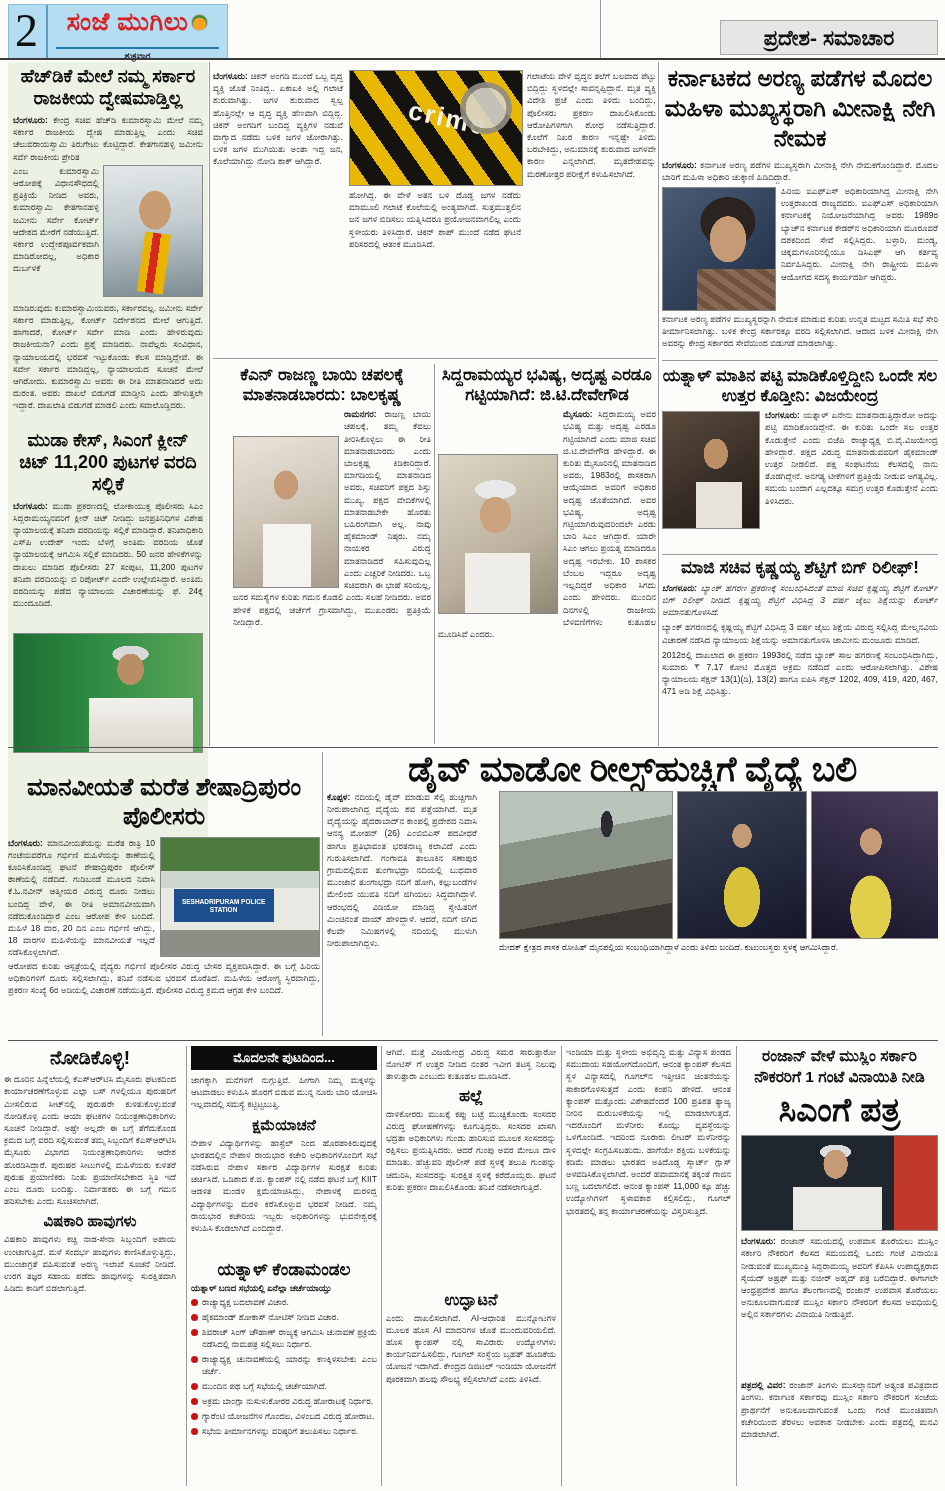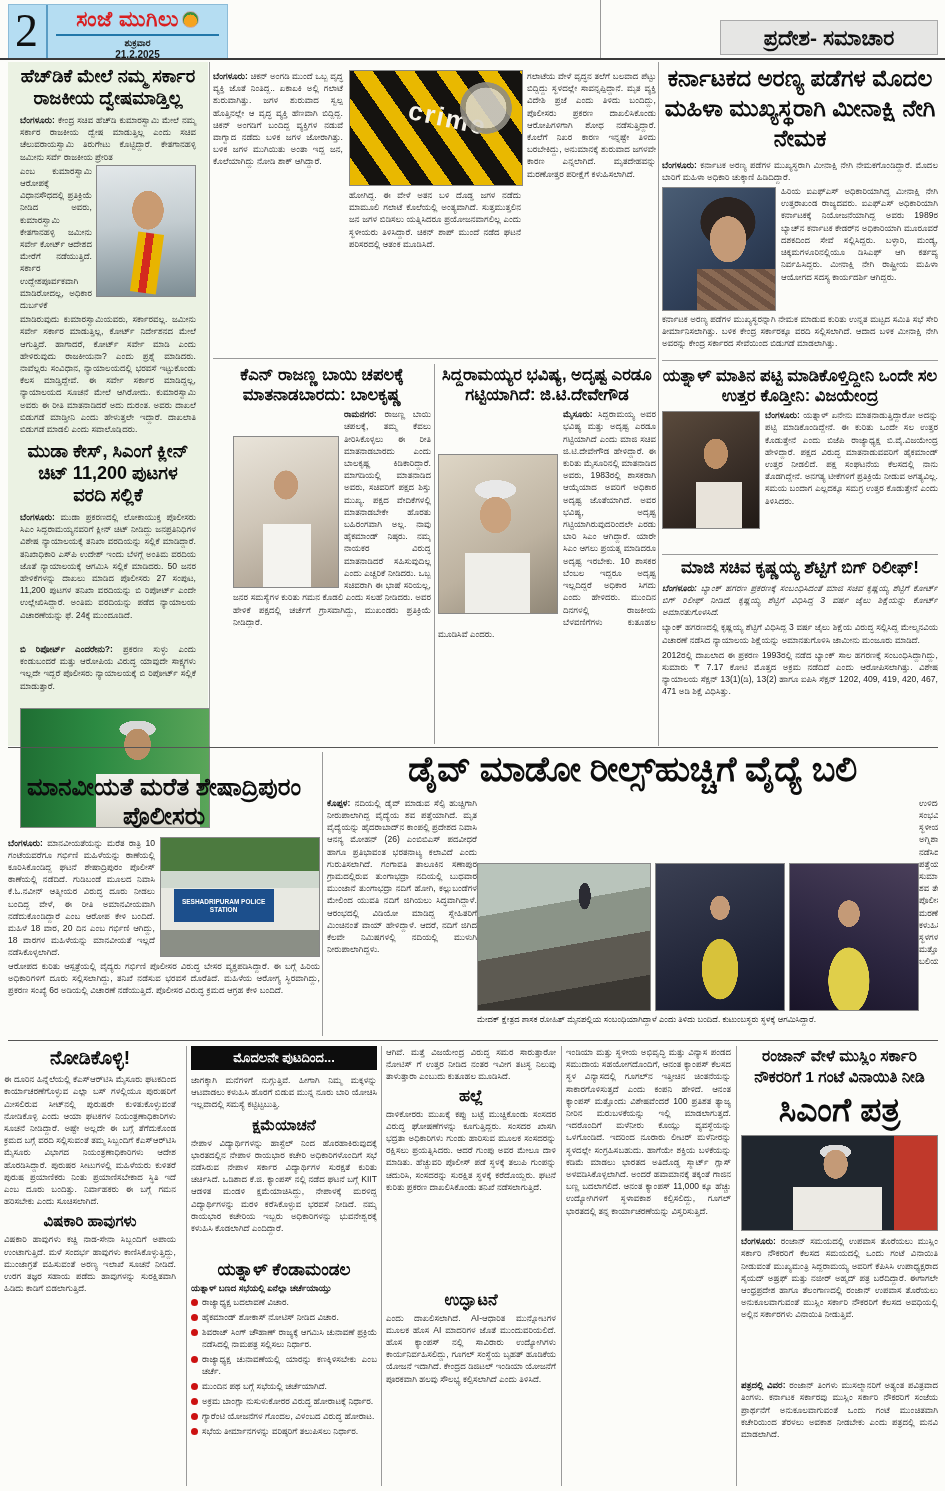--- a/index.html
+++ b/index.html
@@ -9,21 +9,21 @@
   .vr{position:absolute;width:1px;background:#9a9a9a;}
   .hrule{position:absolute;height:1px;background:#9a9a9a;}
   .headline{font-weight:700;color:#0d0d0d;text-align:center;line-height:1.22;}
   .body-txt{font-size:8.6px;line-height:1.42;text-align:justify;color:#222;}
   .dateline{font-weight:700;}
   .subhead{font-weight:700;text-align:center;color:#0d0d0d;}
   
   .masthead{background:#b5ddf2;border:1px solid #8dbcd8;display:flex;align-items:stretch;}
   .pgnum{font-family:"Liberation Serif",serif;font-size:46px;line-height:52px;padding:0 8px 0 6px;color:#111;}
   .mast-right{border-left:2px solid #5a9cc4;padding:2px 8px;text-align:center;flex:1;}
-  .paper-name{color:#d91e20;font-weight:800;font-size:21px;letter-spacing:0.5px;border-bottom:2px solid #2277aa;padding-bottom:3px;display:flex;align-items:center;justify-content:center;gap:3px;}
+  .paper-name{color:#d91e20;font-weight:800;font-size:25px;letter-spacing:0.5px;border-bottom:2px solid #2277aa;padding-bottom:10px;display:flex;align-items:center;justify-content:center;gap:3px;}
   .mast-day{font-size:9px;font-weight:700;margin-top:2px;}
   .mast-date{font-size:10px;font-weight:700;}
   .section-label{background:#e6e6e4;border:1px solid #aaa;font-size:21px;font-weight:700;
                  display:flex;align-items:center;justify-content:center;color:#111;}
   .blackbar{background:#0d0d0d;color:#fff;font-weight:700;font-size:13px;display:flex;align-items:center;justify-content:center;}
   
   .ph{position:relative;overflow:hidden;border:1px solid #888;background:#9aa5a8;}
   .ph-chelu{background:
      radial-gradient(ellipse 26px 32px at 52% 34%,#c99b72 60%,rgba(0,0,0,0) 61%),
      linear-gradient(175deg,#e3e8ea 0%,#c3ccd0 45%,#7d8d94 100%);}
@@ -98,33 +98,32 @@
           <span class="logo-icon"></span>
         </div>
       <div class="mast-day">ಶುಕ್ರವಾರ</div>
       <div class="mast-date">21.2.2025</div>
     </div>
   </div>
   <div class="abs section-label" style="left:720px;top:20px;width:216px;height:33px;">ಪ್ರದೇಶ- ಸಮಾಚಾರ</div>
   <div class="abs vr" style="left:600px;top:0;height:58px;"></div>
   <div class="abs" style="left:0;top:58px;width:945px;height:2px;background:#3a3a3a;"></div>
 
-  <div class="abs leftcol-bg" style="left:8px;top:62px;width:200px;height:684px;padding:4px 12px;box-sizing:border-box;">
+  <div class="abs leftcol-bg" style="left:8px;top:62px;width:200px;height:860px;padding:4px 5px;box-sizing:border-box;">
     <div class="headline" style="font-size:18px;">ಹೆಚ್‌ಡಿಕೆ ಮೇಲೆ ನಮ್ಮ ಸರ್ಕಾರ ರಾಜಕೀಯ ದ್ವೇಷಮಾಡ್ತಿಲ್ಲ</div>
     <div class="body-txt" style="margin-top:4px;"><span class="dateline">ಬೆಂಗಳೂರು:</span> <span>ಕೇಂದ್ರ ಸಚಿವ ಹೆಚ್‌ಡಿ ಕುಮಾರಸ್ವಾಮಿ ಮೇಲೆ ನಮ್ಮ ಸರ್ಕಾರ ರಾಜಕೀಯ ದ್ವೇಷ ಮಾಡುತ್ತಿಲ್ಲ ಎಂದು ಸಚಿವ ಚೆಲುವರಾಯಸ್ವಾಮಿ ತಿರುಗೇಟು ಕೊಟ್ಟಿದ್ದಾರೆ. ಕೇತಗಾನಹಳ್ಳಿ ಜಮೀನು ಸರ್ವೆ ರಾಜಕೀಯ ಪ್ರೇರಿತ</span></div>
     <div style="overflow:hidden;margin-top:2px;">
       <div class="ph ph-chelu abs" style="position:relative;float:right;width:98px;height:130px;margin:0 0 3px 4px;"></div>
       <div class="body-txt">ಎಂಬ ಕುಮಾರಸ್ವಾಮಿ ಆರೋಪಕ್ಕೆ ವಿಧಾನಸೌಧದಲ್ಲಿ ಪ್ರತಿಕ್ರಿಯೆ ನೀಡಿದ ಅವರು, ಕುಮಾರಸ್ವಾಮಿ ಕೇತಗಾನಹಳ್ಳಿ ಜಮೀನು ಸರ್ವೇ ಕೋರ್ಟ್ ಆದೇಶದ ಮೇರೆಗೆ ನಡೆಯುತ್ತಿದೆ. ಸರ್ಕಾರ ಉದ್ದೇಶಪೂರ್ವಕವಾಗಿ ಮಾಡಿರೋದಲ್ಲ, ಅಧಿಕಾರ ದುರ್ಬಳಕೆ</div>
     </div>
     <div class="body-txt" style="margin-top:2px;height:120px;overflow:hidden;">ಮಾಡಿರುವುದು ಕುಮಾರಸ್ವಾಮಿಯವರು, ಸರ್ಕಾರವಲ್ಲ. ಜಮೀನು ಸರ್ವೇ ಸರ್ಕಾರ ಮಾಡುತ್ತಿಲ್ಲ, ಕೋರ್ಟ್ ನಿರ್ದೇಶನದ ಮೇಲೆ ಆಗುತ್ತಿದೆ. ಹಾಗಾದರೆ, ಕೋರ್ಟ್ ಸರ್ವೇ ಮಾಡಿ ಎಂದು ಹೇಳಿರುವುದು ರಾಜಕೀಯನಾ? ಎಂದು ಪ್ರಶ್ನೆ ಮಾಡಿದರು. ನಾವೆಲ್ಲರು ಸಂವಿಧಾನ, ನ್ಯಾಯಾಲಯದಲ್ಲಿ ಭರವಸೆ ಇಟ್ಟುಕೊಂಡು ಕೆಲಸ ಮಾಡ್ತಿದ್ದೇವೆ. ಈ ಸರ್ವೇ ಸರ್ಕಾರ ಮಾಡಿದ್ದಲ್ಲ, ನ್ಯಾಯಾಲಯದ ಸೂಚನೆ ಮೇಲೆ ಆಗಿರೋದು. ಕುಮಾರಸ್ವಾಮಿ ಅವರು ಈ ರೀತಿ ಮಾತನಾಡಿದರೆ ಅದು ದುರಂತ. ಅವರು ದಾಖಲೆ ಬಿಡುಗಡೆ ಮಾಡ್ತೀನಿ ಎಂದು ಹೇಳುತ್ತಲೇ ಇದ್ದಾರೆ. ದಾಖಲಾತಿ ಬಿಡುಗಡೆ ಮಾಡಲಿ ಎಂದು ಸವಾಲೊಡ್ಡಿದರು.</div>
 
     <div>
       <div class="headline" style="font-size:18px;margin-top:8px;">ಮುಡಾ ಕೇಸ್, ಸಿಎಂಗೆ ಕ್ಲೀನ್ ಚಿಟ್ 11,200 ಪುಟಗಳ ವರದಿ ಸಲ್ಲಿಕೆ</div>
       <div class="body-txt" style="margin-top:4px;height:130px;overflow:hidden;"><span class="dateline">ಬೆಂಗಳೂರು:</span> <span>ಮುಡಾ ಪ್ರಕರಣದಲ್ಲಿ ಲೋಕಾಯುಕ್ತ ಪೊಲೀಸರು ಸಿಎಂ ಸಿದ್ದರಾಮಯ್ಯನವರಿಗೆ ಕ್ಲೀನ್ ಚಿಟ್ ನೀಡಿದ್ದು ಜನಪ್ರತಿನಿಧಿಗಳ ವಿಶೇಷ ನ್ಯಾಯಾಲಯಕ್ಕೆ ತನಿಖಾ ವರದಿಯನ್ನು ಸಲ್ಲಿಕೆ ಮಾಡಿದ್ದಾರೆ. ತನಿಖಾಧಿಕಾರಿ ಎಸ್‌ಪಿ ಉದೇಶ್ ಇಂದು ಬೆಳಗ್ಗೆ ಅಂತಿಮ ವರದಿಯ ಜೊತೆ ನ್ಯಾಯಾಲಯಕ್ಕೆ ಆಗಮಿಸಿ ಸಲ್ಲಿಕೆ ಮಾಡಿದರು. 50 ಜನರ ಹೇಳಿಕೆಗಳನ್ನು ದಾಖಲು ಮಾಡಿದ ಪೊಲೀಸರು 27 ಸಂಪುಟ, 11,200 ಪುಟಗಳ ತನಿಖಾ ವರದಿಯನ್ನು ಬಿ ರಿಪೋರ್ಟ್ ಎಂದೇ ಉಲ್ಲೇಖಿಸಿದ್ದಾರೆ. ಅಂತಿಮ ವರದಿಯನ್ನು ಪಡೆದ ನ್ಯಾಯಾಲಯ ವಿಚಾರಣೆಯನ್ನು ಫೆ. 24ಕ್ಕೆ ಮುಂದೂಡಿದೆ.</span></div>
-      <div class="body-txt" style="margin-top:2px;height:62px;overflow:hidden;"><span class="dateline">ಬಿ ರಿಪೋರ್ಟ್ ಎಂದರೇನು?:</span> <span>ಪ್ರಕರಣ ಸುಳ್ಳು ಎಂದು ಕಂಡುಬಂದರೆ ಮತ್ತು ಆರೋಪಿಯ ವಿರುದ್ಧ ಯಾವುದೇ ಸಾಕ್ಷ್ಯಗಳು ಇಲ್ಲದೇ ಇದ್ದರೆ ಪೊಲೀಸರು ನ್ಯಾಯಾಲಯಕ್ಕೆ ಬಿ ರಿಪೋರ್ಟ್ ಸಲ್ಲಿಕೆ ಮಾಡುತ್ತಾರೆ.</span></div>
       <div class="ph ph-sidda-green" style="width:188px;height:118px;margin-top:3px;"></div>
     </div>
   </div>
 
   <div class="abs" style="left:213px;top:64px;width:443px;">
     <div style="display:flex;gap:6px;margin-top:6px;height:212px;overflow:hidden;">
       <div class="body-txt" style="width:130px;flex:none;"><span class="dateline">ಬೆಂಗಳೂರು:</span> <span>ಚಿಕನ್ ಅಂಗಡಿ ಮುಂದೆ ಒಬ್ಬ ವೃದ್ಧ ವ್ಯಕ್ತಿ ಜೊತೆ ನಿಂತಿದ್ದ.. ಏಕಾಏಕಿ ಅಲ್ಲಿ ಗಲಾಟೆ ಶುರುವಾಗಿತ್ತು. ಜಗಳ ಶುರುವಾದ ಸ್ವಲ್ಪ ಹೊತ್ತಿನಲ್ಲೇ ಆ ವೃದ್ಧ ವ್ಯಕ್ತಿ ಹೆಣವಾಗಿ ಬಿದ್ದಿದ್ದ. ಚಿಕನ್ ಅಂಗಡಿಗೆ ಬಂದಿದ್ದ ವ್ಯಕ್ತಿಗಳ ನಡುವೆ ವಾಗ್ವಾದ ನಡೆದು ಬಳಿಕ ಜಗಳ ಜೋರಾಗಿತ್ತು. ಬಳಿಕ ಜಗಳ ಮುಗಿಯಿತು ಅಂತಾ ಇದ್ದ ಜನ, ಕೊಲೆಯಾಗಿದ್ದು ನೋಡಿ ಶಾಕ್ ಆಗಿದ್ದಾರೆ.</span></div>
       <div style="width:172px;flex:none;">
         <div class="ph ph-crime" style="width:172px;height:114px;">
           <span class="crime-word">crime</span>
@@ -190,21 +189,21 @@
         <div class="board">SESHADRIPURAM POLICE STATION</div>
       </div>
       <div class="body-txt"><span class="dateline">ಬೆಂಗಳೂರು:</span> <span>ಮಾನವೀಯತೆಯನ್ನು ಮರೆತ ರಾತ್ರಿ 10 ಗಂಟೆಯವರೆಗೂ ಗರ್ಭಿಣಿ ಮಹಿಳೆಯನ್ನು ಠಾಣೆಯಲ್ಲಿ ಕೂರಿಸಿಕೊಂಡಿದ್ದ ಘಟನೆ ಶೇಷಾದ್ರಿಪುರಂ ಪೊಲೀಸ್ ಠಾಣೆಯಲ್ಲಿ ನಡೆದಿದೆ. ಗುಡಿಬಂಡೆ ಮೂಲದ ನಿವಾಸಿ ಕೆ.ಓ.ನವೀನ್ ಆತ್ಮೀಯರ ವಿರುದ್ಧ ದೂರು ನೀಡಲು ಬಂದಿದ್ದ ವೇಳೆ, ಈ ರೀತಿ ಅಮಾನವೀಯವಾಗಿ ನಡೆದುಕೊಂಡಿದ್ದಾರೆ ಎಂಬ ಆರೋಪ ಕೇಳಿ ಬಂದಿದೆ. ಮಹಿಳೆ 18 ವಾರ, 20 ದಿನ ಎಂಬ ಗರ್ಭಿಣಿ ಆಗಿದ್ದು, 18 ವಾರಗಳ ಮಹಿಳೆಯನ್ನು ಮಾನವೀಯತೆ ಇಲ್ಲದೆ ನಡೆಸಿಕೊಳ್ಳಲಾಗಿದೆ.</span></div>
     </div>
     <div class="body-txt">ಆರೋಪದ ಕುರಿತು ಆಸ್ಪತ್ರೆಯಲ್ಲಿ ವೈದ್ಯರು ಗರ್ಭಿಣಿ ಪೊಲೀಸರ ವಿರುದ್ಧ ಬೇಸರ ವ್ಯಕ್ತಪಡಿಸಿದ್ದಾರೆ. ಈ ಬಗ್ಗೆ ಹಿರಿಯ ಅಧಿಕಾರಿಗಳಿಗೆ ದೂರು ಸಲ್ಲಿಸಲಾಗಿದ್ದು, ತನಿಖೆ ನಡೆಸುವ ಭರವಸೆ ದೊರೆತಿದೆ. ಮಹಿಳೆಯ ಆರೋಗ್ಯ ಸ್ಥಿರವಾಗಿದ್ದು, ಪ್ರಕರಣ ಸಂಖ್ಯೆ 6ರ ಅಡಿಯಲ್ಲಿ ವಿಚಾರಣೆ ನಡೆಯುತ್ತಿದೆ. ಪೊಲೀಸರ ವಿರುದ್ಧ ಕ್ರಮದ ಆಗ್ರಹ ಕೇಳಿ ಬಂದಿದೆ.</div>
   </div>
   <div class="vr" style="left:322px;top:752px;height:284px;"></div>
 
   <div class="abs" style="left:327px;top:748px;width:611px;height:288px;overflow:hidden;">
     <div class="headline" style="font-size:35px;letter-spacing:-0.5px;">ಡೈವ್ ಮಾಡೋ ರೀಲ್ಸ್‌ಹುಚ್ಚಿಗೆ ವೈದ್ಯೆ ಬಲಿ</div>
-    <div style="display:flex;gap:0;margin-top:6px;align-items:flex-end;">
+    <div style="display:flex;gap:22px;">
       <div class="body-txt" style="width:150px;flex:none;height:228px;overflow:hidden;"><span class="dateline">ಕೊಪ್ಪಳ:</span> <span>ನದಿಯಲ್ಲಿ ಡೈವ್ ಮಾಡುವ ಸೆಲ್ಫಿ ಹುಚ್ಚಿಗಾಗಿ ನೀರುಪಾಲಾಗಿದ್ದ ವೈದ್ಯೆಯ ಶವ ಪತ್ತೆಯಾಗಿದೆ. ಮೃತ ವೈದ್ಯೆಯನ್ನು ಹೈದರಾಬಾದ್‌ನ ಕಾಂಪಲ್ಲಿ ಪ್ರದೇಶದ ನಿವಾಸಿ ಆನನ್ಯ ಮೋಹನ್ (26) ಎಂಬಿಬಿಎಸ್ ಪದವೀಧರೆ ಹಾಗೂ ಪ್ರತಿಭಾವಂತ ಭರತನಾಟ್ಯ ಕಲಾವಿದೆ ಎಂದು ಗುರುತಿಸಲಾಗಿದೆ. ಗಂಗಾವತಿ ತಾಲೂಕಿನ ಸಣಾಪುರ ಗ್ರಾಮದಲ್ಲಿರುವ ತುಂಗಾಭದ್ರಾ ನದಿಯಲ್ಲಿ ಬುಧವಾರ ಮುಂಜಾನೆ ತುಂಗಾಭದ್ರಾ ನದಿಗೆ ಹೋಗಿ, ಕಲ್ಲುಬಂಡೆಗಳ ಮೇಲಿಂದ ಯುವತಿ ನದಿಗೆ ಜಿಗಿಯಲು ಸಿದ್ಧವಾಗಿದ್ದಾಳೆ. ಆರಂಭದಲ್ಲಿ ವಿಡಿಯೋ ಮಾಡಿದ್ದ ಸ್ನೇಹಿತರಿಗೆ ಮಿಂಚಿನಂತೆ ವಾಯ್ ಹೇಳಿದ್ದಾಳೆ. ಆದರೆ, ನದಿಗೆ ಜಿಗಿದ ಕೆಲವೇ ನಿಮಿಷಗಳಲ್ಲಿ ನದಿಯಲ್ಲಿ ಮುಳುಗಿ ನೀರುಪಾಲಾಗಿದ್ದಳು.</span></div>
       <div style="flex:1;">
         <div style="display:flex;gap:4px;">
           <div class="ph ph-rocks" style="width:172px;height:146px;"></div>
           <div class="ph ph-girl1" style="width:128px;height:146px;"></div>
           <div class="ph ph-girl2" style="width:128px;height:146px;flex:1;"></div>
         </div>
         <div class="caption" style="margin-top:3px;">ಮೇದಕ್ ಕ್ಷೇತ್ರದ ಶಾಸಕ ರೋಹಿತ್ ಮೈನಪಲ್ಲಿಯ ಸಂಬಂಧಿಯಾಗಿದ್ದಾಳೆ ಎಂದು ತಿಳಿದು ಬಂದಿದೆ. ಕುಟುಂಬಸ್ಥರು ಸ್ಥಳಕ್ಕೆ ಆಗಮಿಸಿದ್ದಾರೆ.</div>
       </div>
       <div class="body-txt" style="width:96px;flex:none;height:228px;overflow:hidden;">ಉಳಿದಂತೆ, ಬುಧವಾರ ಮುಂಜಾನೆ ಸಂಭವಿಸಿದ ದುರ್ಘಟನೆಯ ಬಳಿಕ ಸ್ಥಳೀಯ ಮುಳುಗು ತಜ್ಞರು, ಅಗ್ನಿಶಾಮಕ ಸಿಬ್ಬಂದಿ ಶೋಧ ನಡೆಸಿದರೂ ಯುವತಿ ಪತ್ತೆಯಾಗಿರಲಿಲ್ಲ. ಗುರುವಾರ ಸಂಜೆ ಸುಮಾರು 400 ಮೀ. ದೂರದಲ್ಲಿ ಶವ ತೇಲುತ್ತಿರುವುದು ಪತ್ತೆಯಾಗಿದೆ. ಪೊಲೀಸರು ಮೃತದೇಹವನ್ನು ಮರಣೋತ್ತರ ಪರೀಕ್ಷೆಗೆ ಕಳುಹಿಸಿದ್ದಾರೆ. ಅಪಾಯಕಾರಿ ಸ್ಥಳಗಳಲ್ಲಿ ರೀಲ್ಸ್ ಮಾಡುವ ಹುಚ್ಚಿಗೆ ಮತ್ತೊಂದು ಜೀವ ಬಲಿಯಾದಂತಾಗಿದೆ.</div>

